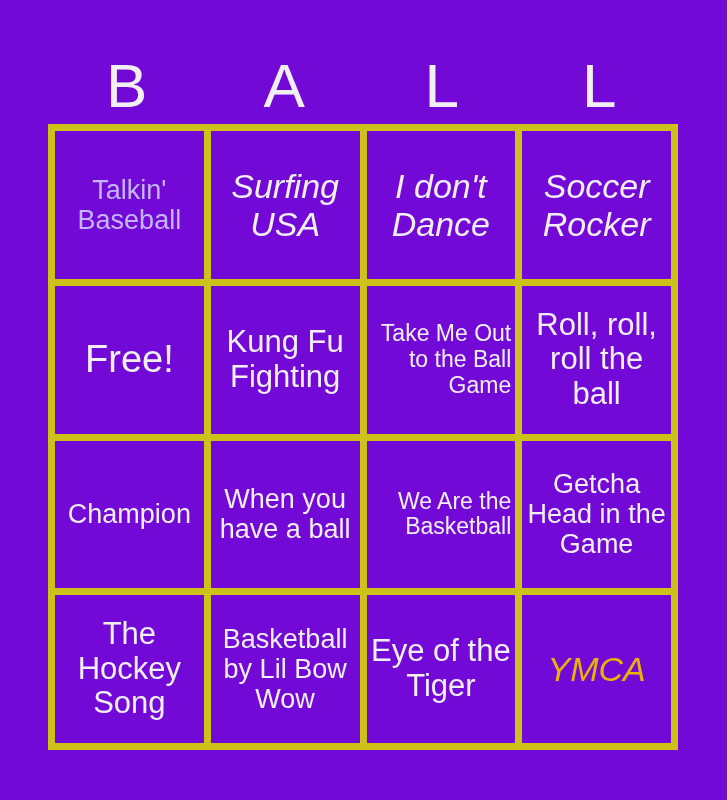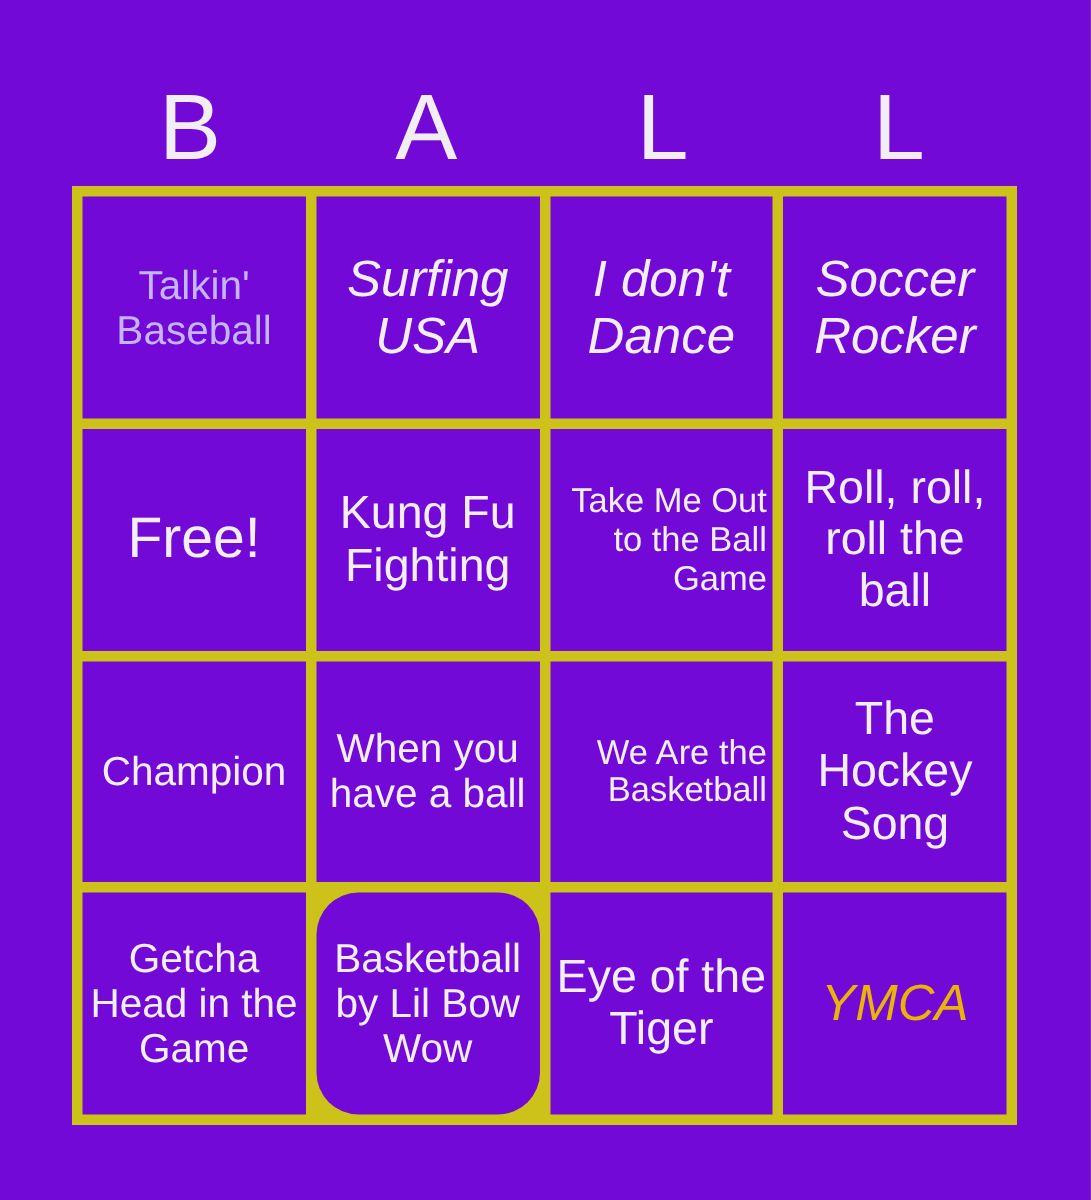--- a/index.html
+++ b/index.html
@@ -119,26 +119,26 @@
       <div class="cell" style="background: rgb(114, 9, 214); color: rgb(242, 239, 244);">
         <span class="cell-text fs-sm">Champion</span>
       </div>
       <div class="cell" style="background: rgb(114, 9, 214); color: rgb(242, 239, 244);">
         <span class="cell-text fs-sm">When you have a ball</span>
       </div>
       <div class="cell" style="background: rgb(114, 9, 214); color: rgb(242, 239, 244);">
         <span class="cell-text fs-xs">We Are the Basketball</span>
       </div>
       <div class="cell" style="background: rgb(114, 9, 214); color: rgb(242, 239, 244);">
+        <span class="cell-text fs-sm">Getcha Head in the Game</span>
+      </div>
+      <div class="cell" style="background: rgb(114, 9, 214); color: rgb(242, 239, 244);">
         <span class="cell-text fs-md">The Hockey Song</span>
       </div>
       <div class="cell" style="background: rgb(114, 9, 214); color: rgb(242, 239, 244);">
-        <span class="cell-text fs-sm">Getcha Head in the Game</span>
-      </div>
-      <div class="cell" style="background: rgb(114, 9, 214); color: rgb(242, 239, 244); border-radius: 28px;">
         <span class="cell-text fs-sm">Basketball by Lil Bow Wow</span>
       </div>
       <div class="cell" style="background: rgb(114, 9, 214); color: rgb(242, 239, 244);">
         <span class="cell-text fs-md">Eye of the Tiger</span>
       </div>
       <div class="cell" style="background: rgb(114, 9, 214); color: #eab308;">
         <span class="cell-text fs-lg">YMCA</span>
       </div>
     </div>
 

